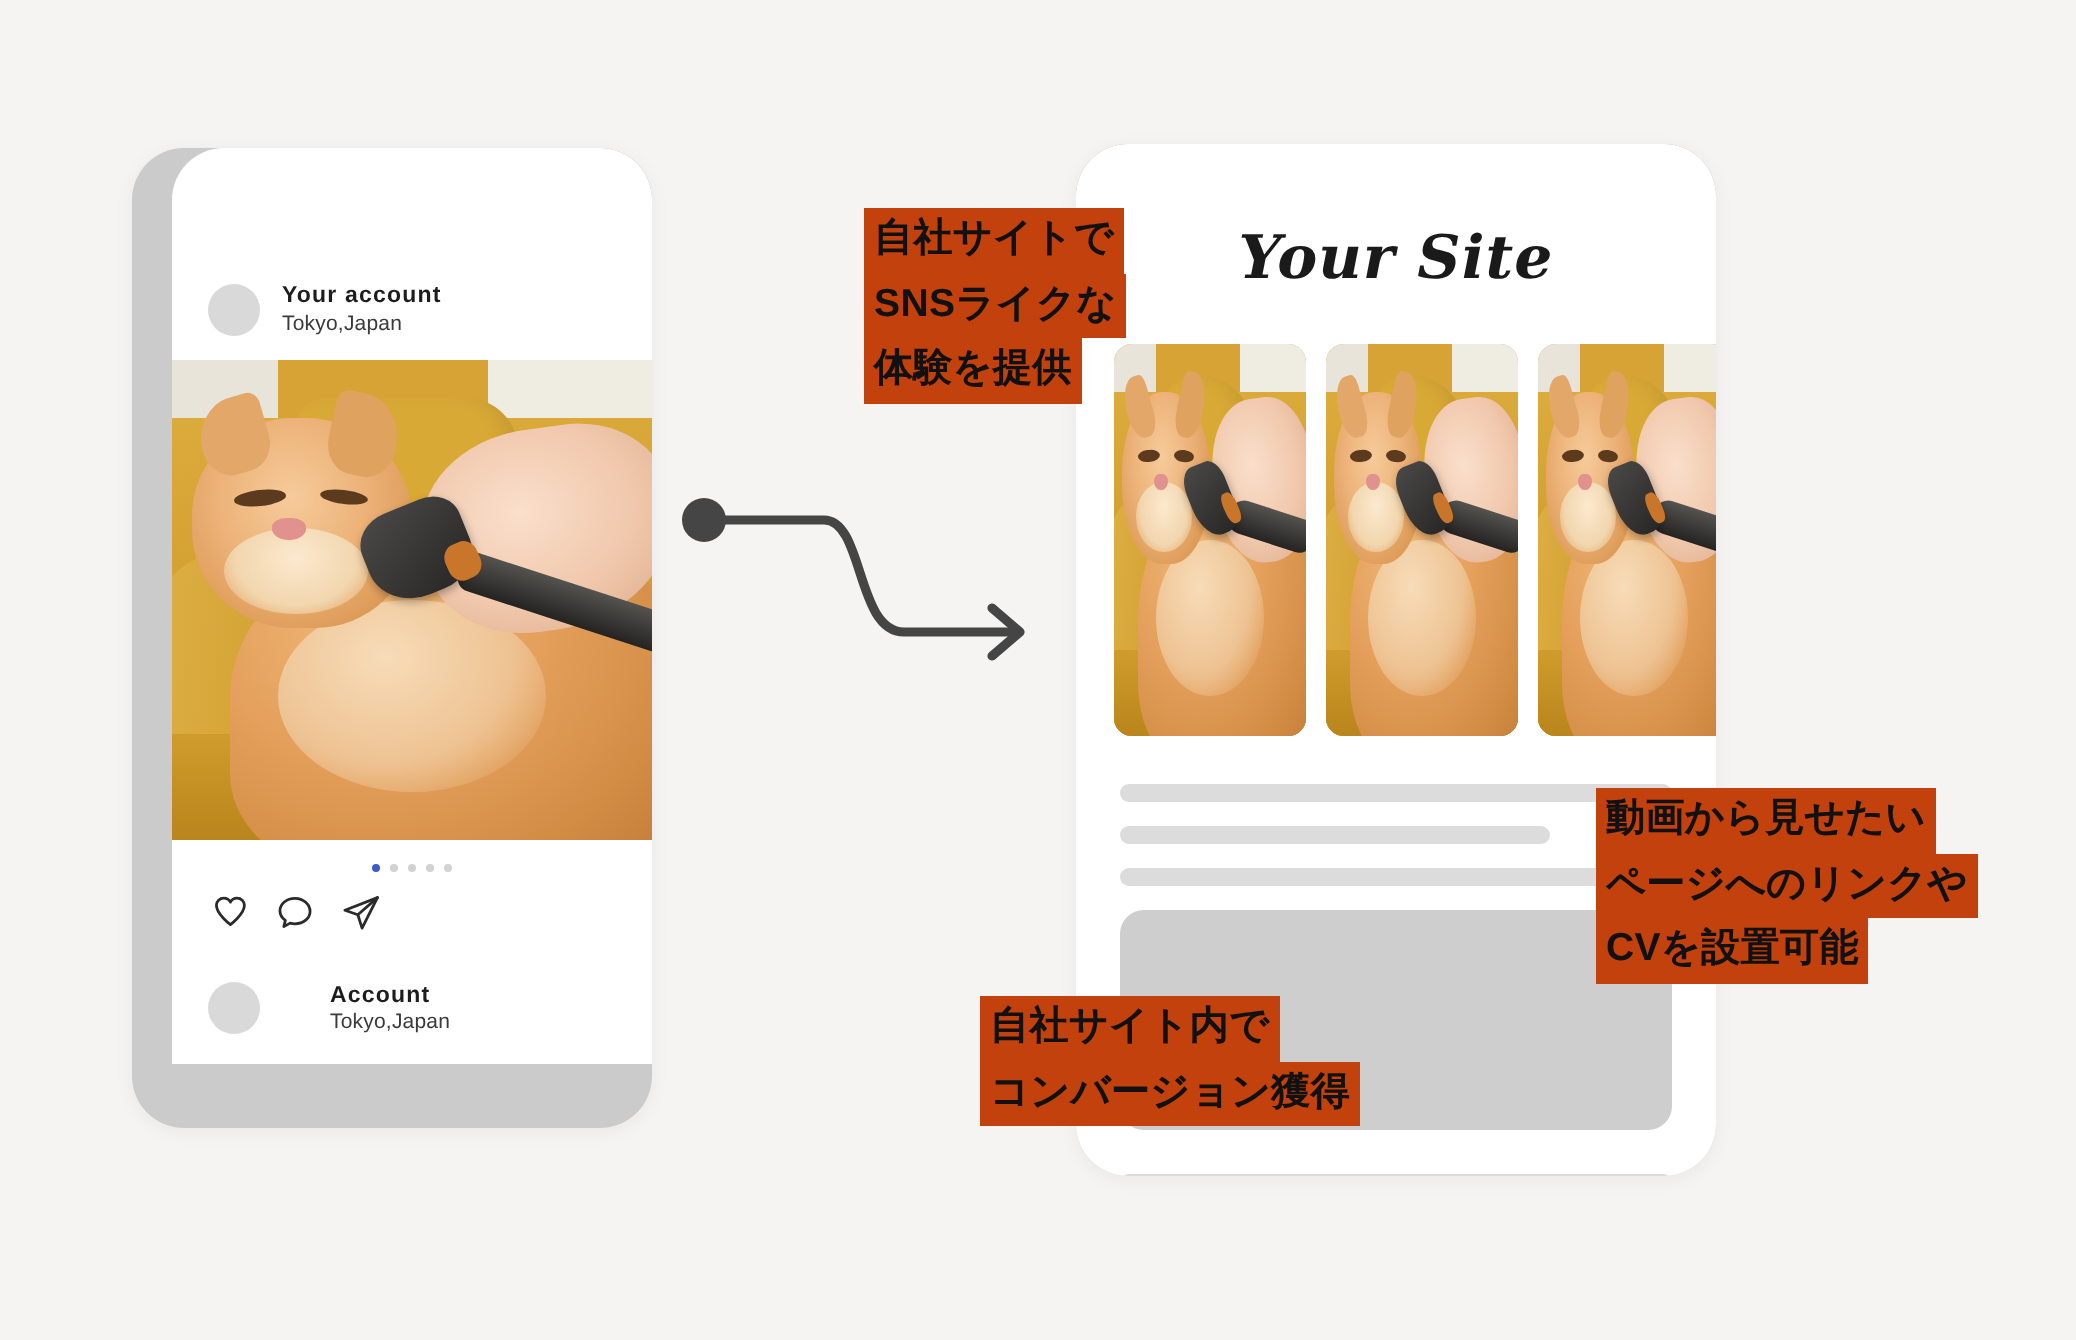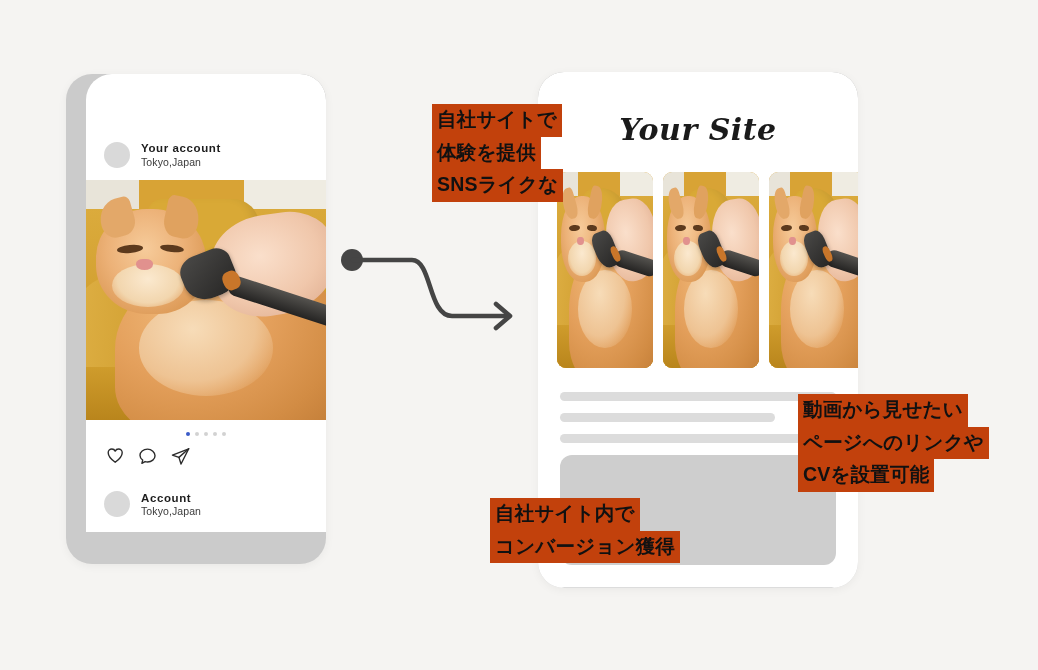--- a/index.html
+++ b/index.html
@@ -84,21 +84,21 @@
   .dot.active { background: #3a5bc8; }
 
   .action-icons {
     display: flex; gap: 12px; align-items: center;
     padding: 10px 0 0 18px;
   }
   .action-icons svg { display: block; }
 
   .sns-bottom-acct {
     position: absolute; left: 0; right: 0; bottom: 14px;
-    display: flex; padding-left: 18px;
+    display: flex; padding-left: 18px; gap: 24px;
   }
 
   
   #phone-site { left: 538px; top: 72px; width: 320px; height: 516px; }
   #phone-site .phone-screen { height: 568px; border-radius: 26px; }
 
   .site-logo {
     position: absolute; left: 0; right: 0; top: 40px;
     text-align: center;
     font-family: "DejaVu Serif", "Liberation Serif", serif;
@@ -376,22 +376,22 @@
         <div class="sk-line" style="width:100%"></div>
         <div class="sk-line" style="width:72%"></div>
         <div class="sk-line" style="width:84%"></div>
       </div>
 
     </div>
   </div>
 
   <div class="callout" id="callout-sns-like">
     <div class="cl-line">自社サイトで</div>
+    <div class="cl-line">SNSライクな</div>
     <div class="cl-line">体験を提供</div>
-    <div class="cl-line">SNSライクな</div>
   </div>
 
   <div class="callout" id="callout-conv">
     <div class="cl-line">自社サイト内で</div>
     <div class="cl-line">コンバージョン獲得</div>
   </div>
 
   <div class="callout" id="callout-cv">
     <div class="cl-line">動画から見せたい</div>
     <div class="cl-line">ページへのリンクや</div>

